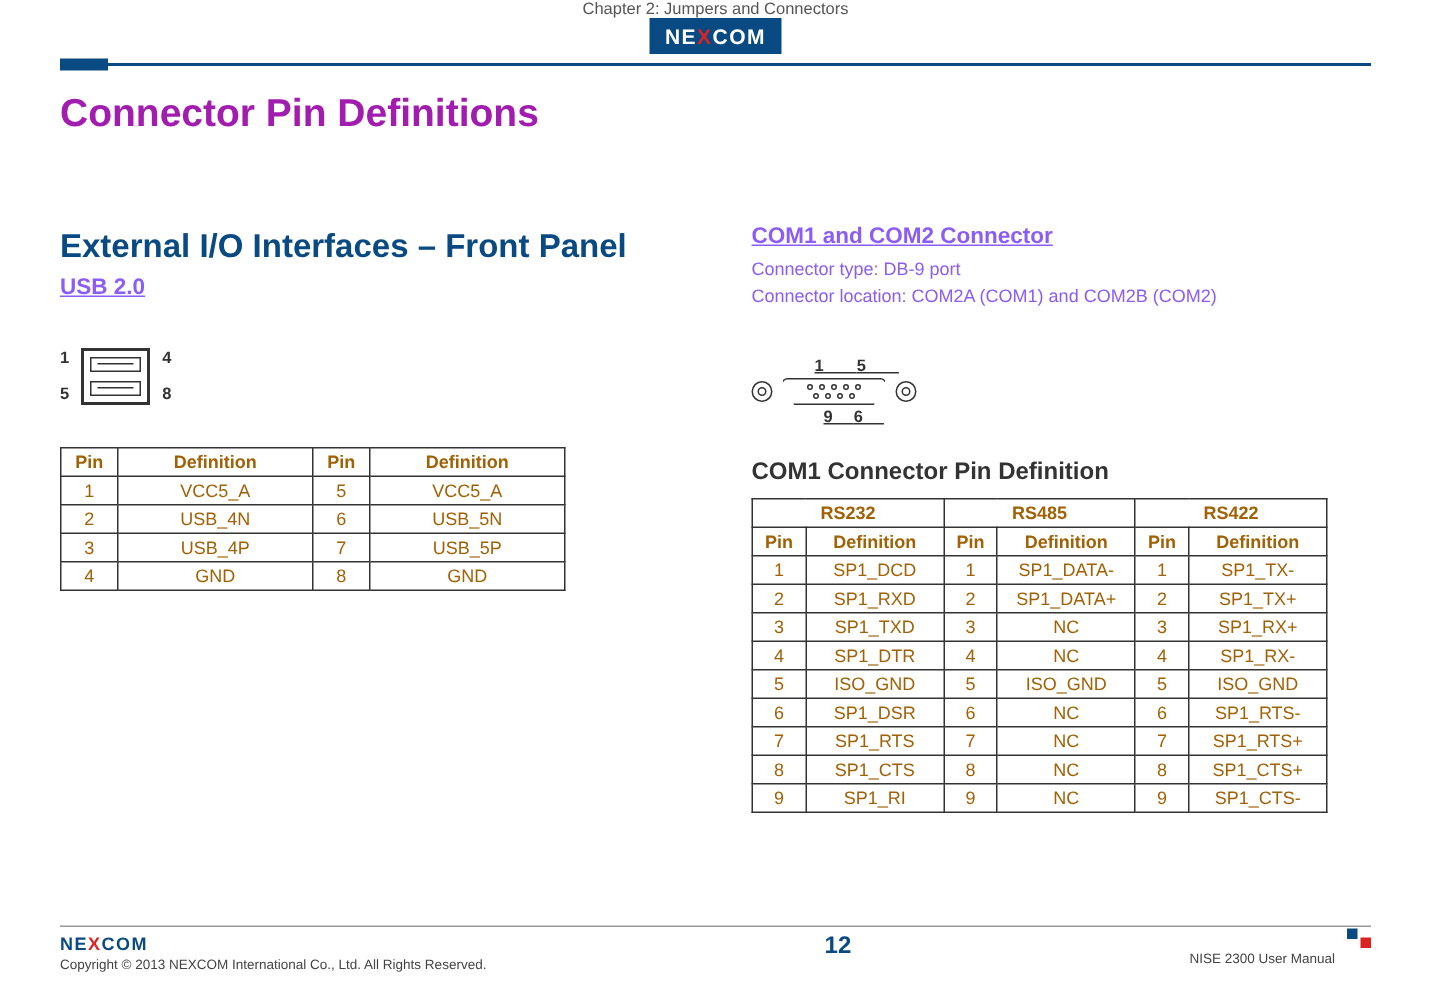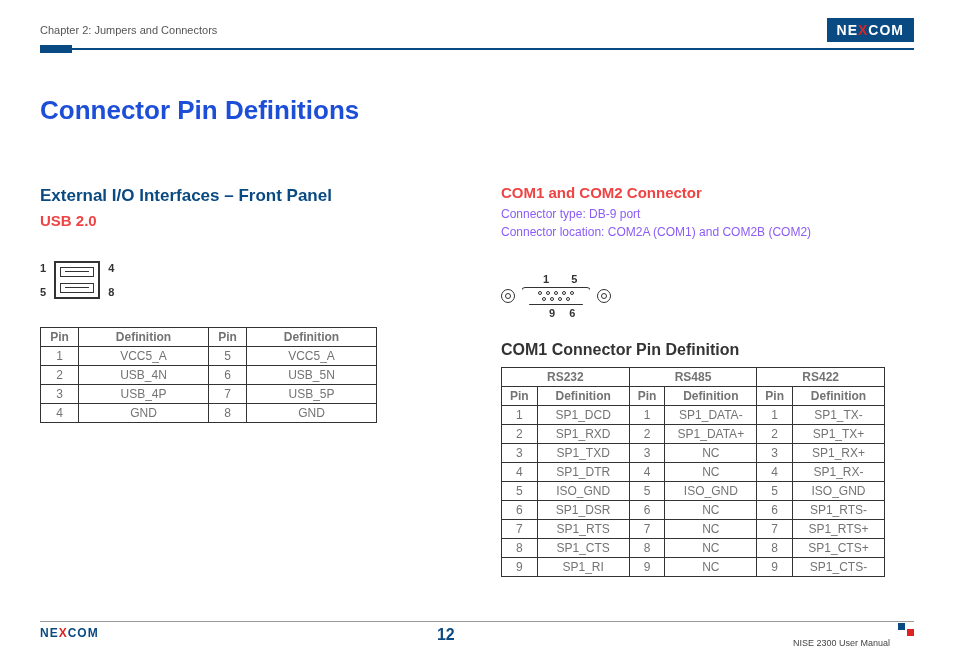--- a/index.html
+++ b/index.html
@@ -9,23 +9,23 @@
     font-family: Arial, Helvetica, sans-serif;
     background: #fff;
     color: #333;
     position: relative;
     padding: 0 40px;
   }
   .header-row {
     display: flex;
     justify-content: space-between;
     align-items: center;
-    padding-top: 18px;
     font-size: 11px;
     color: #555;
+    flex-direction: column;
   }
   .logo {
     background: #0a4a82;
     color: #fff;
     font-weight: bold;
     padding: 4px 10px;
     font-size: 14px;
     letter-spacing: 1px;
   }
   .logo .x { color: #d22; }
@@ -38,36 +38,37 @@
   .header-bar::before {
     content: "";
     position: absolute;
     left: 0;
     top: -3px;
     width: 32px;
     height: 8px;
     background: #0a4a82;
   }
   h1 {
-    color: #1d4ed8;
+    color: #a21caf;
     font-size: 26px;
     font-weight: 600;
-    margin-top: 45px;
+    margin-top: 16px;
   }
   h2 {
     color: #0a4a82;
-    font-size: 17px;
+    font-size: 22px;
     font-weight: bold;
     margin-top: 30px;
   }
   h3 {
-    color: #ef4444;
+    color: #8b5cf6;
     font-size: 15px;
     font-weight: bold;
     margin-top: 6px;
+    text-decoration: underline;
   }
   .columns {
     display: flex;
     gap: 48px;
     margin-top: 30px;
   }
   .col { flex: 1; }
   .meta {
     font-size: 12px;
     line-height: 1.5;
@@ -106,20 +107,21 @@
   
   .db9-diagram {
     margin-top: 32px;
     margin-bottom: 22px;
     font-size: 11px;
   }
   .db9-top, .db9-bottom {
     font-weight: bold;
     padding-left: 42px;
     letter-spacing: 22px;
+    text-decoration: underline;
   }
   .db9-bottom { padding-left: 48px; letter-spacing: 14px;}
   .db9-shell {
     display: flex;
     align-items: center;
     gap: 6px;
     margin: 2px 0;
   }
   .screw {
     width: 14px; height: 14px;
@@ -142,21 +144,21 @@
     text-align: center;
     border-radius: 4px;
   }
   .pin-row { display: flex; justify-content: center; gap: 4px; }
   .pin-dot { width: 4px; height: 4px; border: 1px solid #333; border-radius: 50%; }
   .pin-row2 { margin-top: 2px; }
   
   table {
     border-collapse: collapse;
     font-size: 12px;
-    color: #737373;
+    color: #a16207;
   }
   th, td {
     border: 1px solid #333;
     padding: 2px 8px;
     text-align: center;
   }
   th { font-weight: bold; }
   .usb-table th.def { width: 130px; }
   .usb-table th.pin { width: 38px; }
   .com-caption {
@@ -402,20 +404,21 @@
             <td>SP1_CTS-</td>
           </tr>
         </tbody>
     </table>
   </div>
 </div>
 
 <div class="footer-bar">
   <div>
     <div class="footer-logo">NE<span class="x">X</span>COM</div>
+    <div class="copyright">Copyright © 2013 NEXCOM International Co., Ltd. All Rights Reserved.</div>
   </div>
   <div class="page-num">12</div>
   <div class="footer-right-wrap">
     <div class="footer-right-box">
         <span></span>
         <span></span>
       </div>
     <div style="margin-top:12px">NISE 2300 User Manual</div>
   </div>
 </div>

